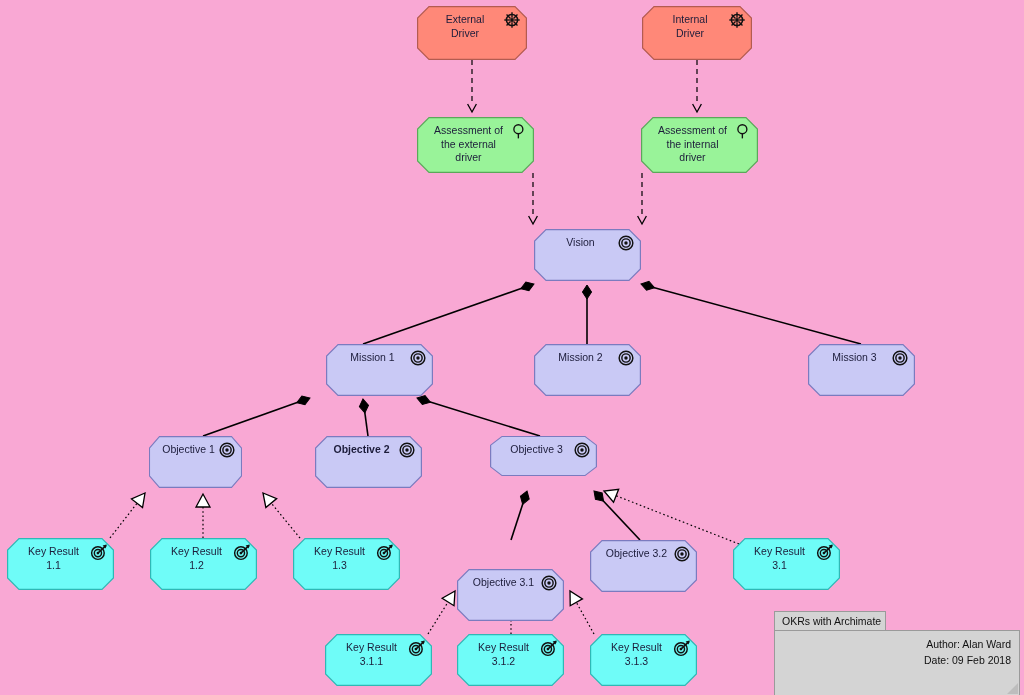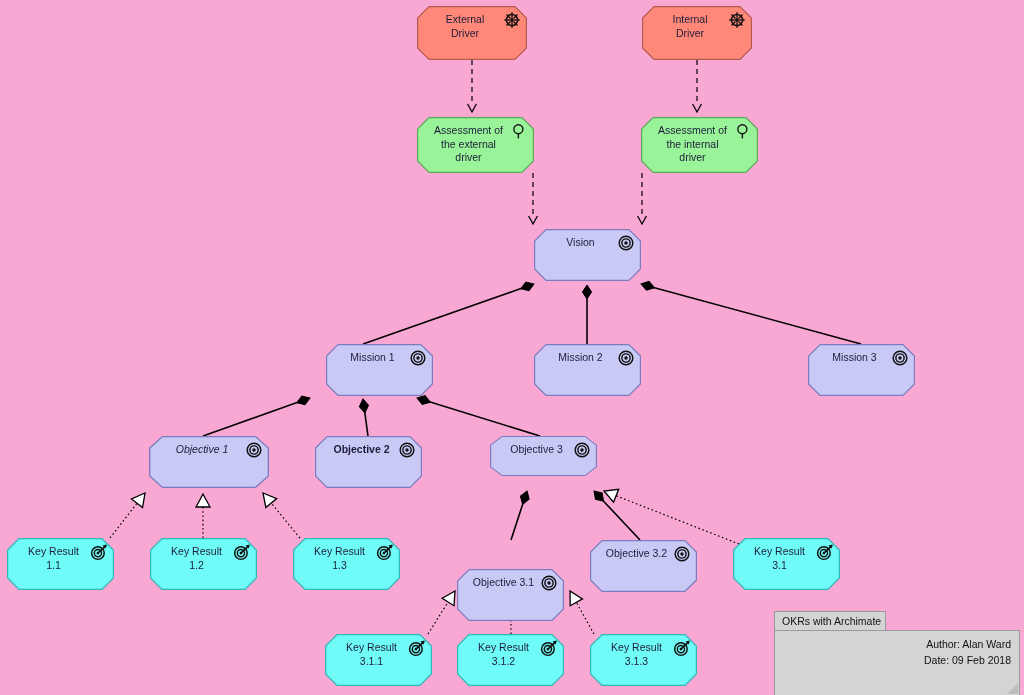--- a/index.html
+++ b/index.html
@@ -289,21 +289,21 @@
       <svg class="shape" viewBox="0 0 107 52" preserveAspectRatio="none">
         <polygon points="12,0.6 95,0.6 106.4,12 106.4,40 95,51.4 12,51.4 0.6,40 0.6,12" fill="#c9c9f5" stroke="#7b7bbf" stroke-width="1.2"></polygon>
       </svg>
       <div class="label">Mission 3</div>
       <div class="icon"><svg viewBox="0 0 20 20" width="18" height="18">
           <circle cx="10" cy="10" r="7.6" fill="none" stroke="#111" stroke-width="1.6"></circle>
           <circle cx="10" cy="10" r="4.6" fill="none" stroke="#111" stroke-width="1.6"></circle>
           <circle cx="10" cy="10" r="1.9" fill="#111"></circle>
         </svg></div>
     </div>
-    <div class="node has-icon" style="left: 149px; top: 436px; width: 120px; height: 52px; font-style: italic;">
+    <div class="node has-icon" style="left: 149px; top: 436px; width: 93px; height: 52px;">
       <svg class="shape" viewBox="0 0 107 52" preserveAspectRatio="none">
         <polygon points="12,0.6 95,0.6 106.4,12 106.4,40 95,51.4 12,51.4 0.6,40 0.6,12" fill="#c9c9f5" stroke="#7b7bbf" stroke-width="1.2"></polygon>
       </svg>
       <div class="label">Objective 1</div>
       <div class="icon"><svg viewBox="0 0 20 20" width="18" height="18">
           <circle cx="10" cy="10" r="7.6" fill="none" stroke="#111" stroke-width="1.6"></circle>
           <circle cx="10" cy="10" r="4.6" fill="none" stroke="#111" stroke-width="1.6"></circle>
           <circle cx="10" cy="10" r="1.9" fill="#111"></circle>
         </svg></div>
     </div>

